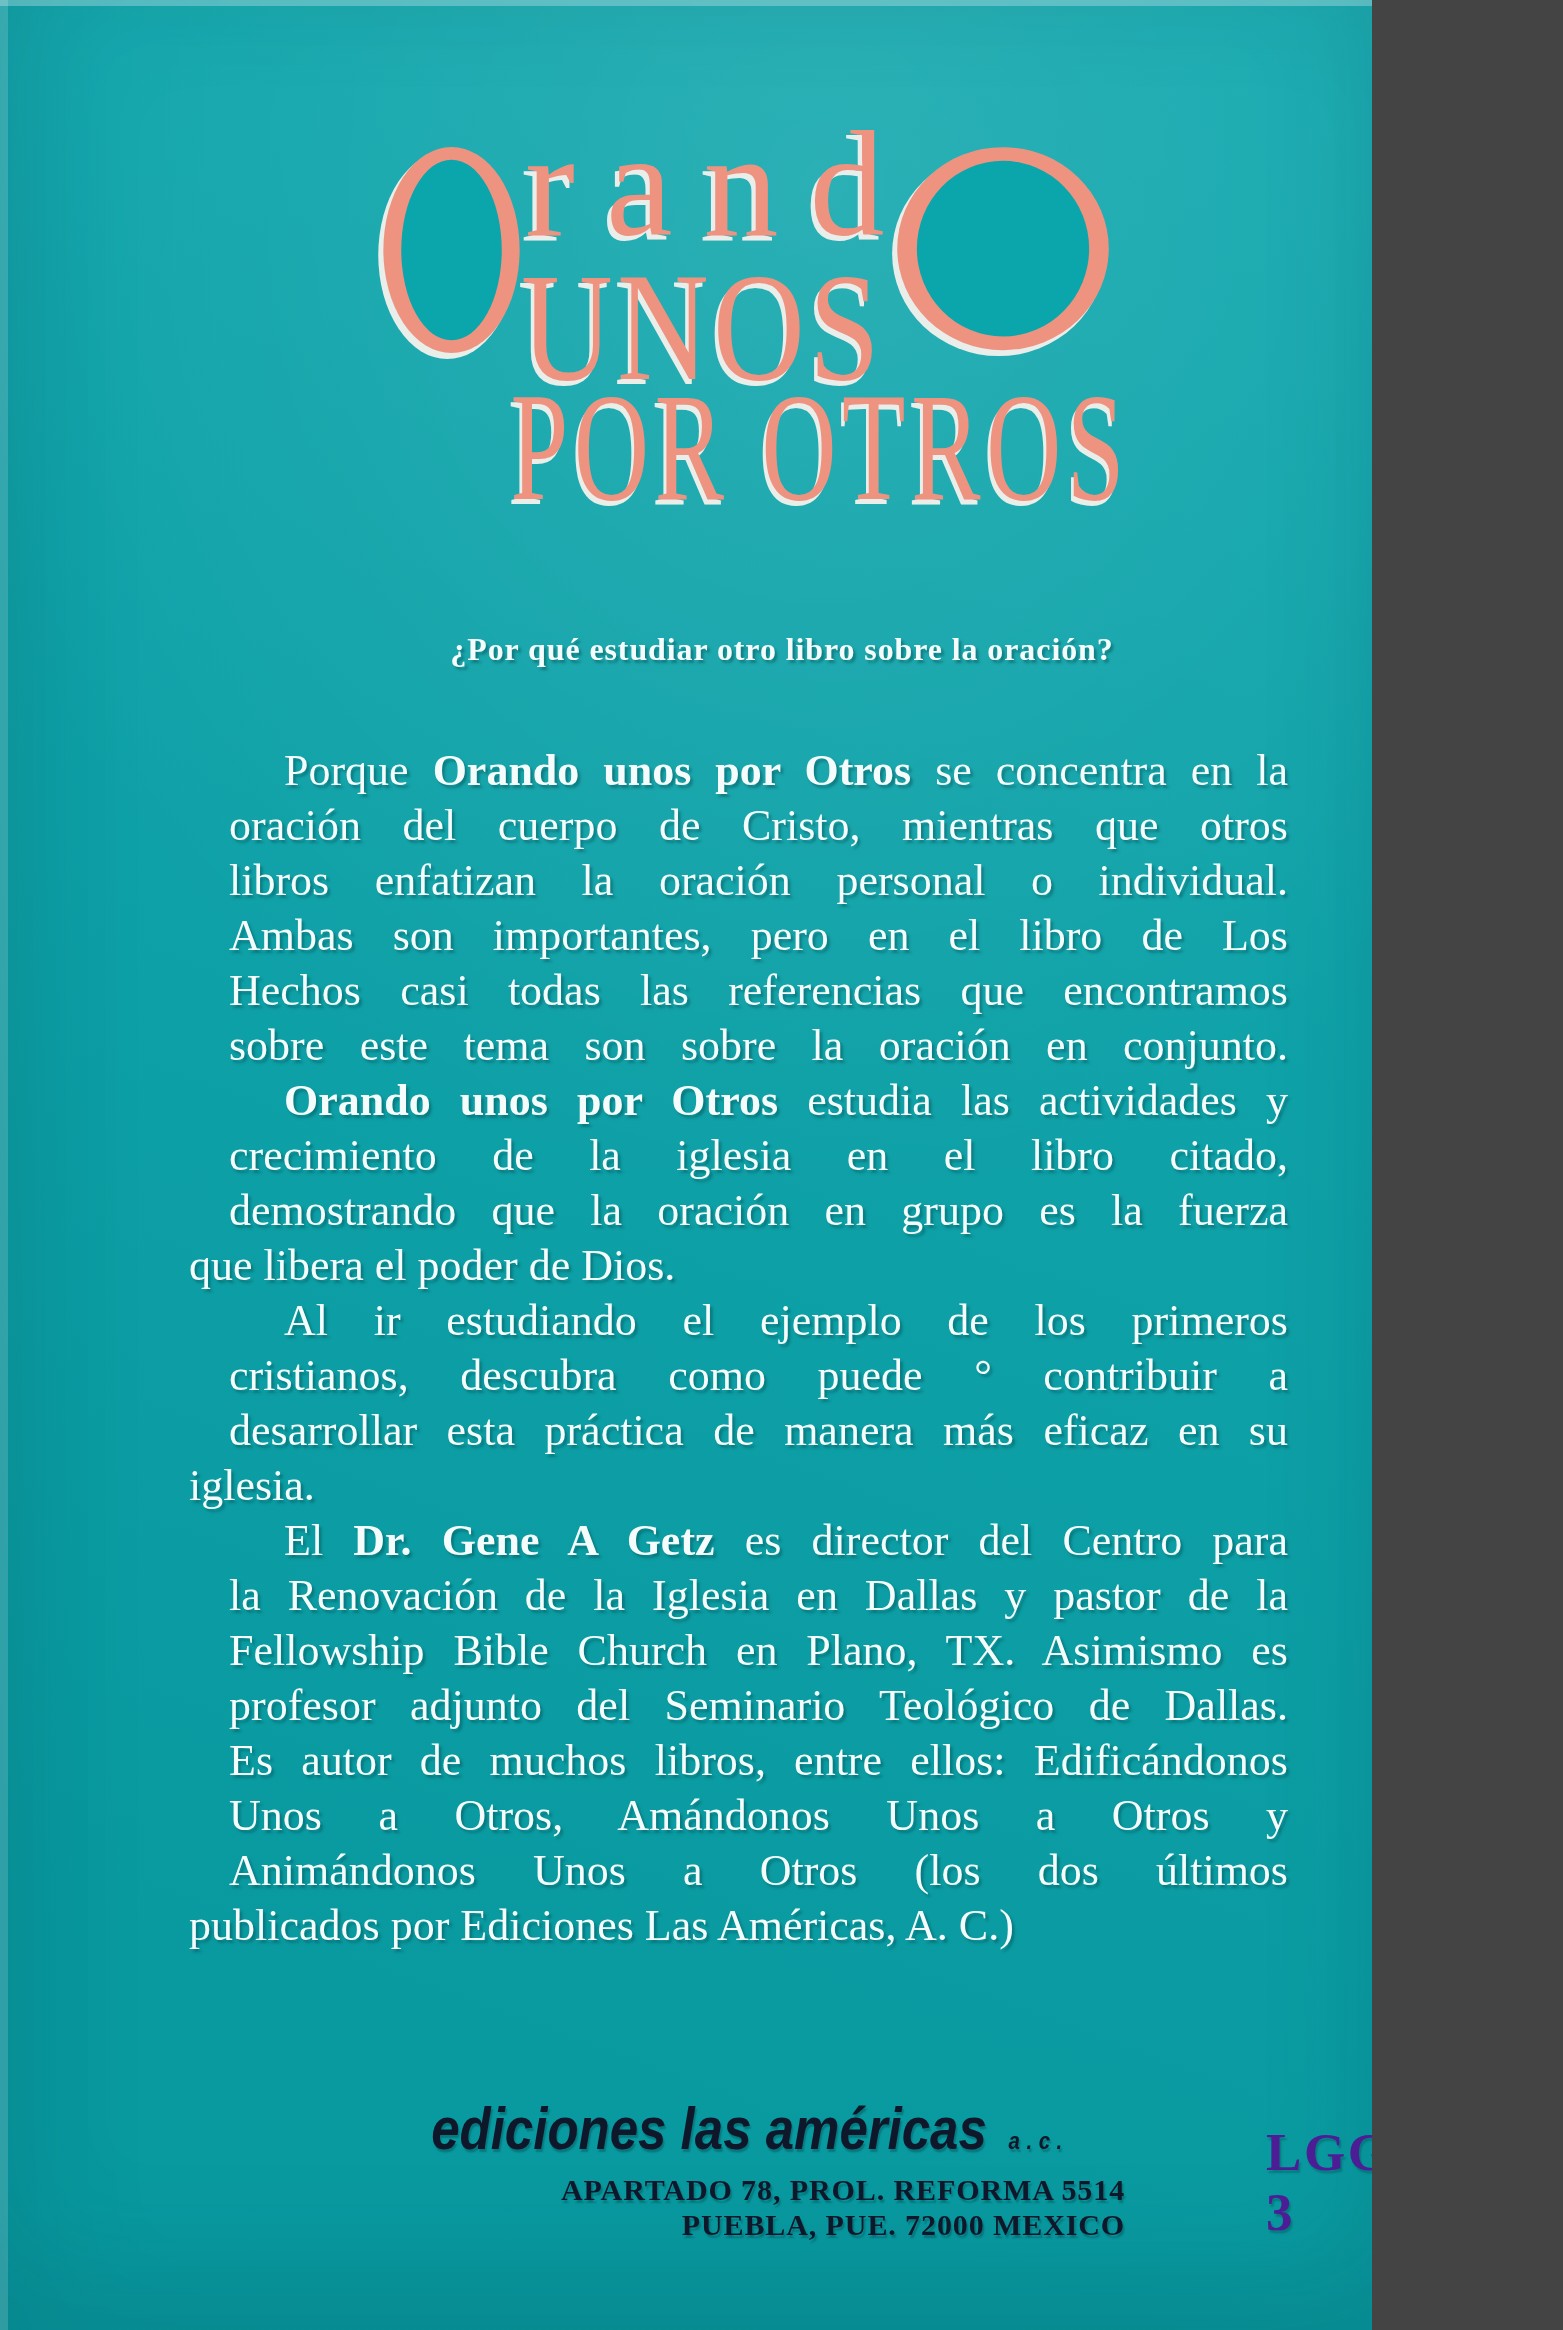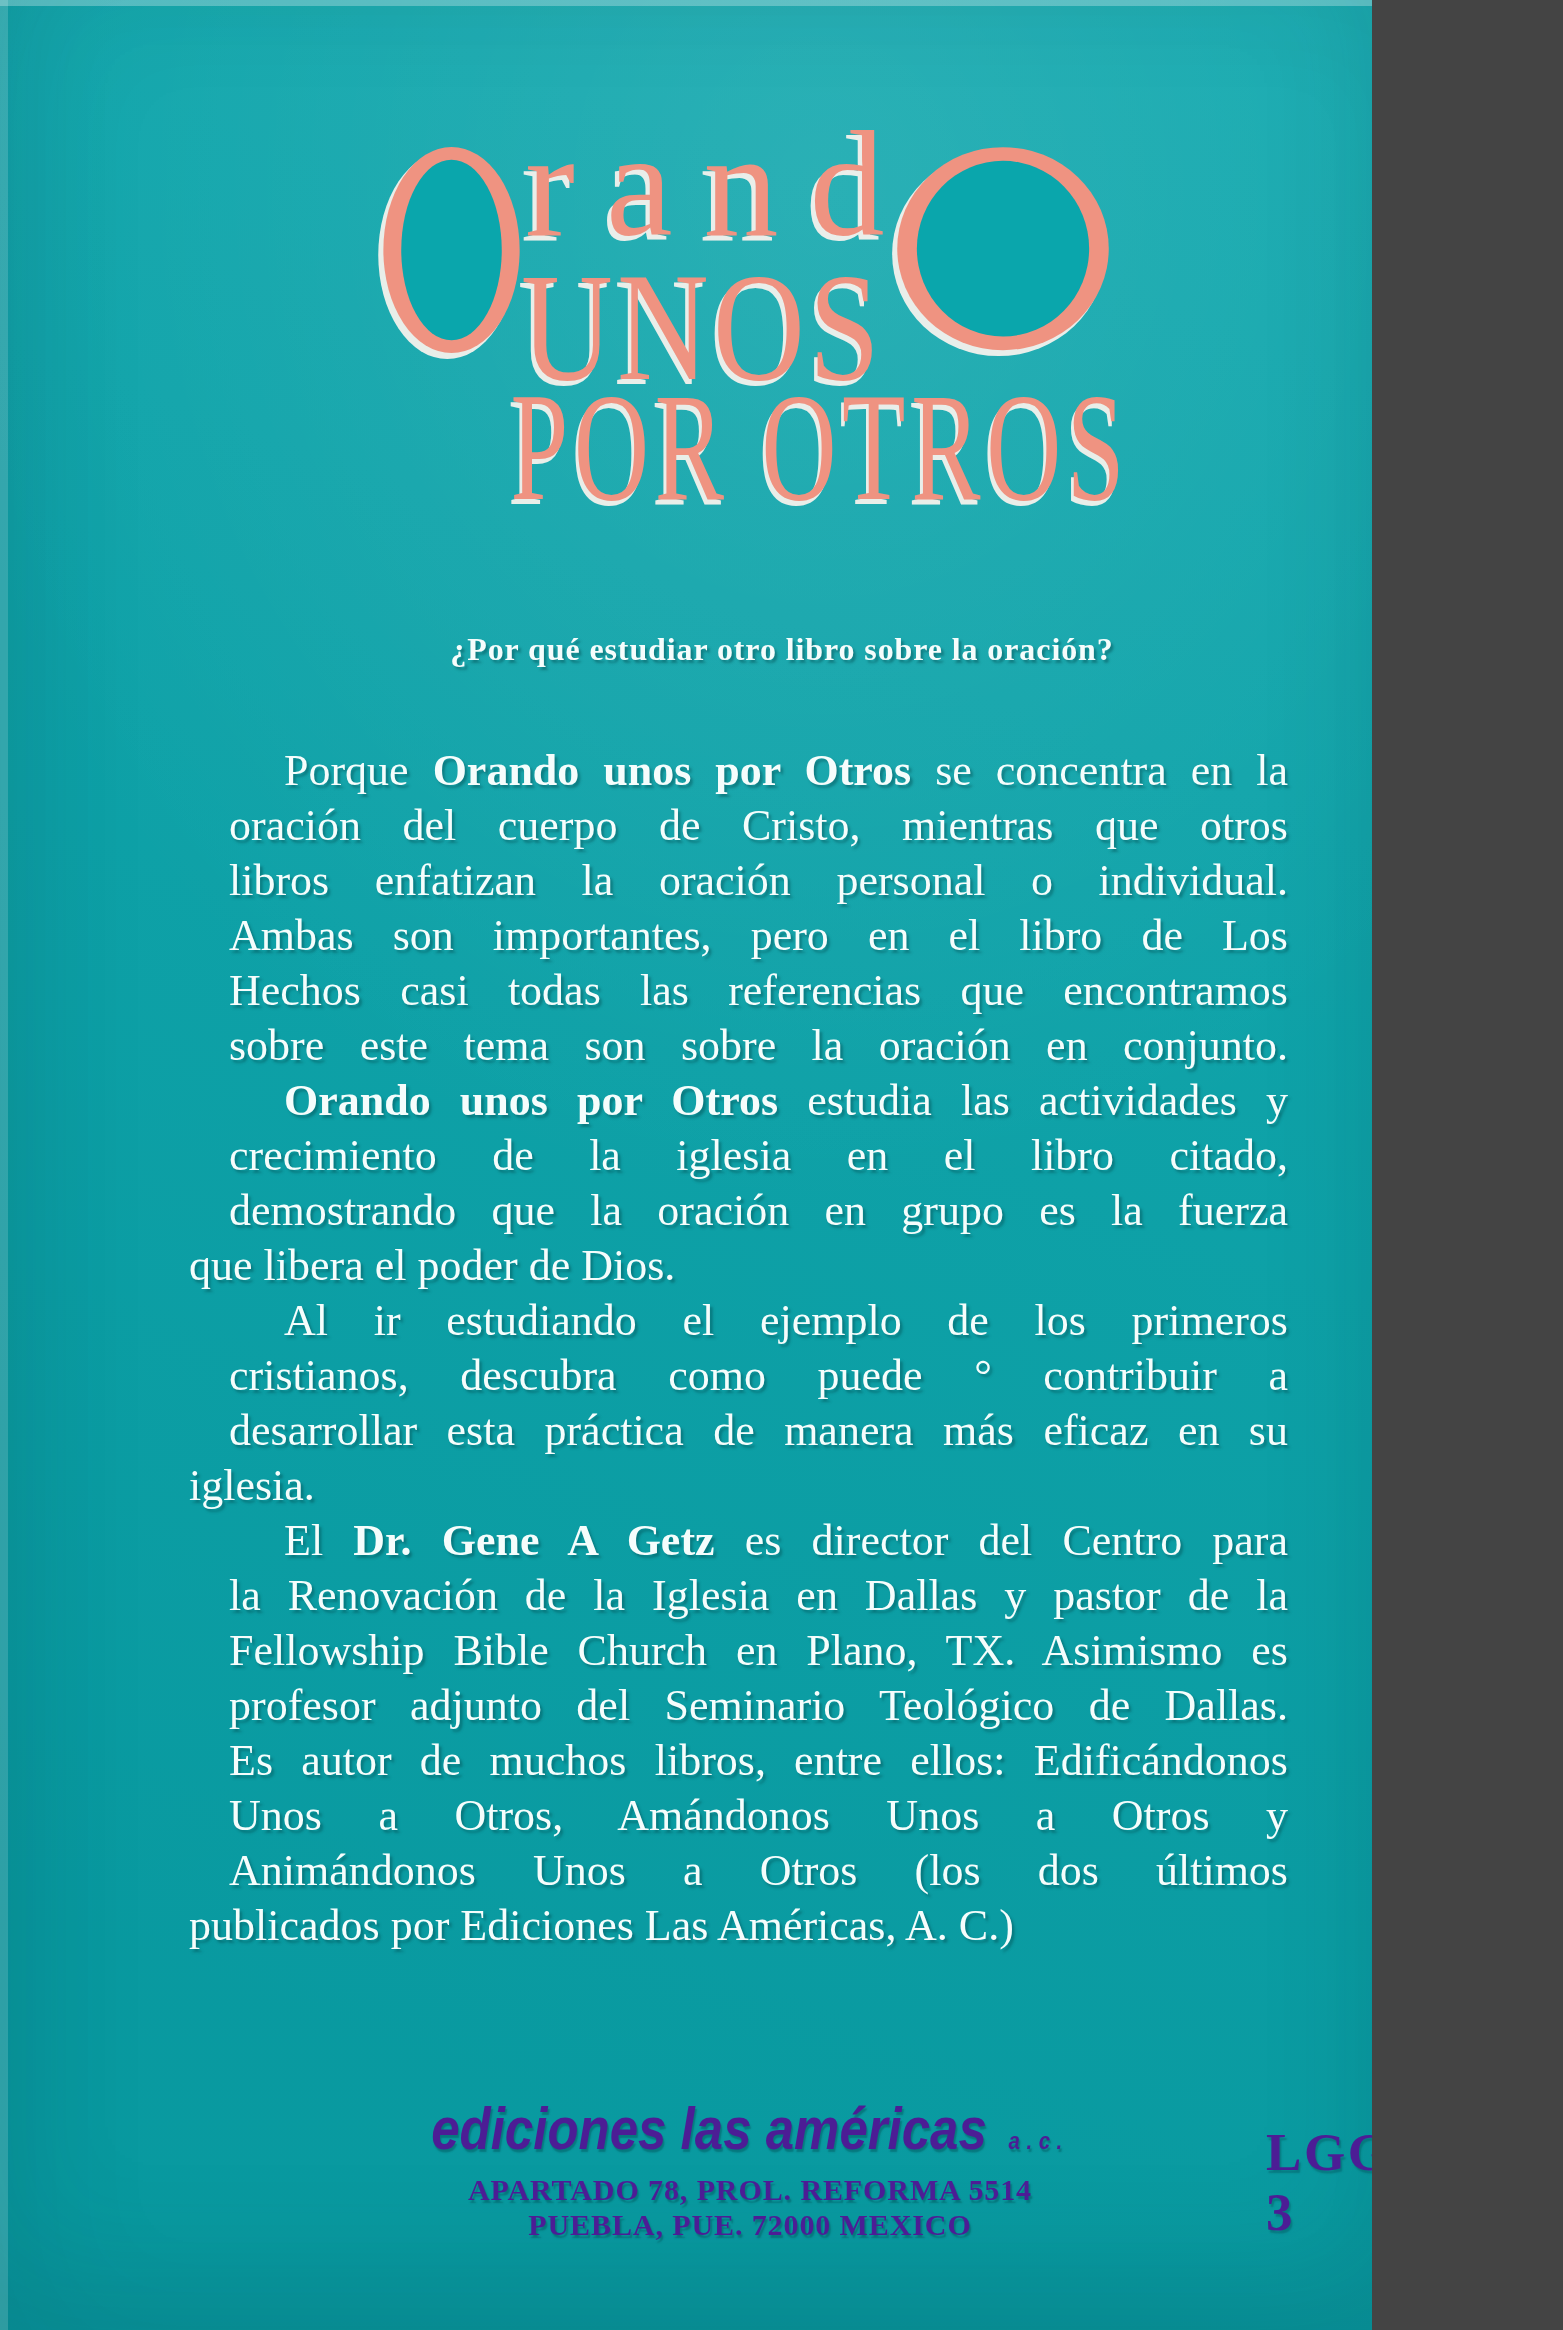--- a/index.html
+++ b/index.html
@@ -49,21 +49,21 @@
   }
   .body-text .line{display:block;text-align:justify;}
   .body-text .line.j{text-align-last:justify;margin-left:40px;}
   .body-text .line.ind{text-indent:55px;}
   .body-text .b{font-weight:700;}
   .body-text .i{}
 
   
   .footer{
     position:absolute;left:750px;top:2097px;transform:translateX(-50%);
-    text-align:center;white-space:nowrap;color:#4c1d95;
+    text-align:right;white-space:nowrap;color:#0f172a;
   }
   .publisher-line{
     font-family:"Liberation Sans", sans-serif;font-style:italic;font-weight:700;
     font-size:60px;line-height:63px;
     transform:scaleX(0.85);transform-origin:center bottom;
     text-shadow:1.7px 2.6px 1.7px rgba(0,70,75,0.4);
   }
   .publisher-suffix{font-size:24px;letter-spacing:7.7px;padding-left:25.6px;}
   .address{
     font-family:"Liberation Serif", serif;font-weight:700;

